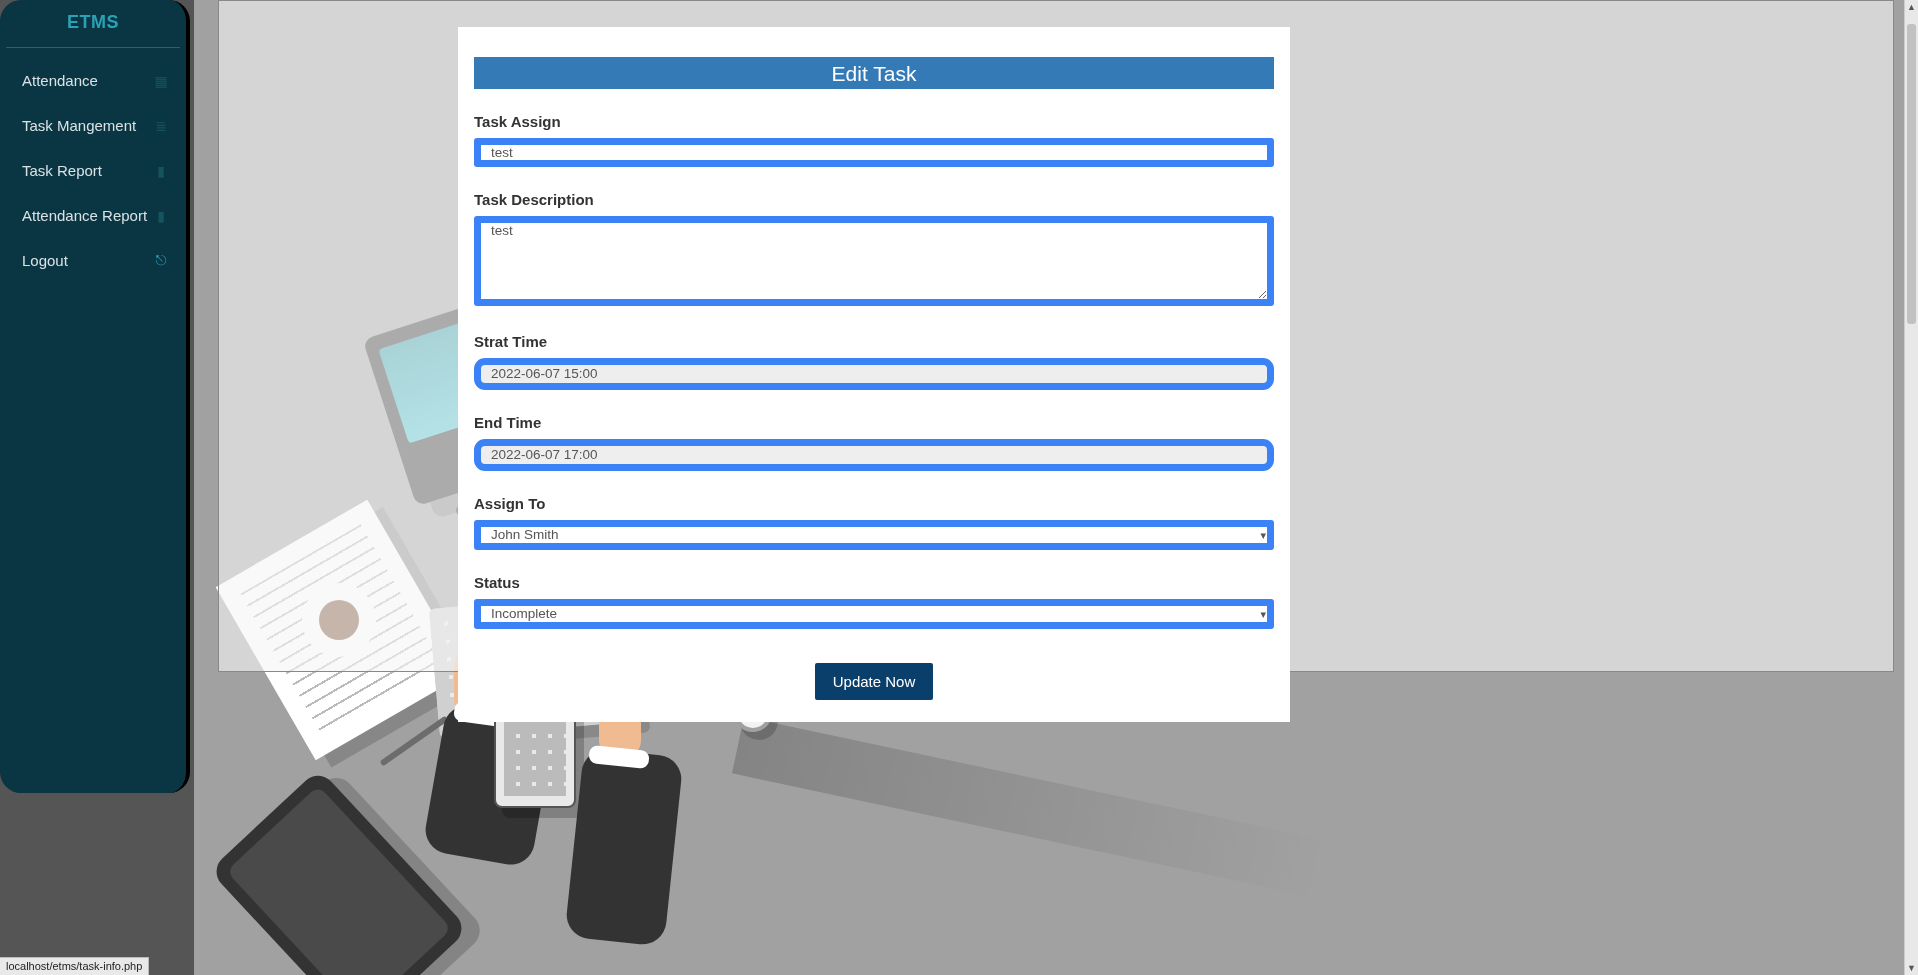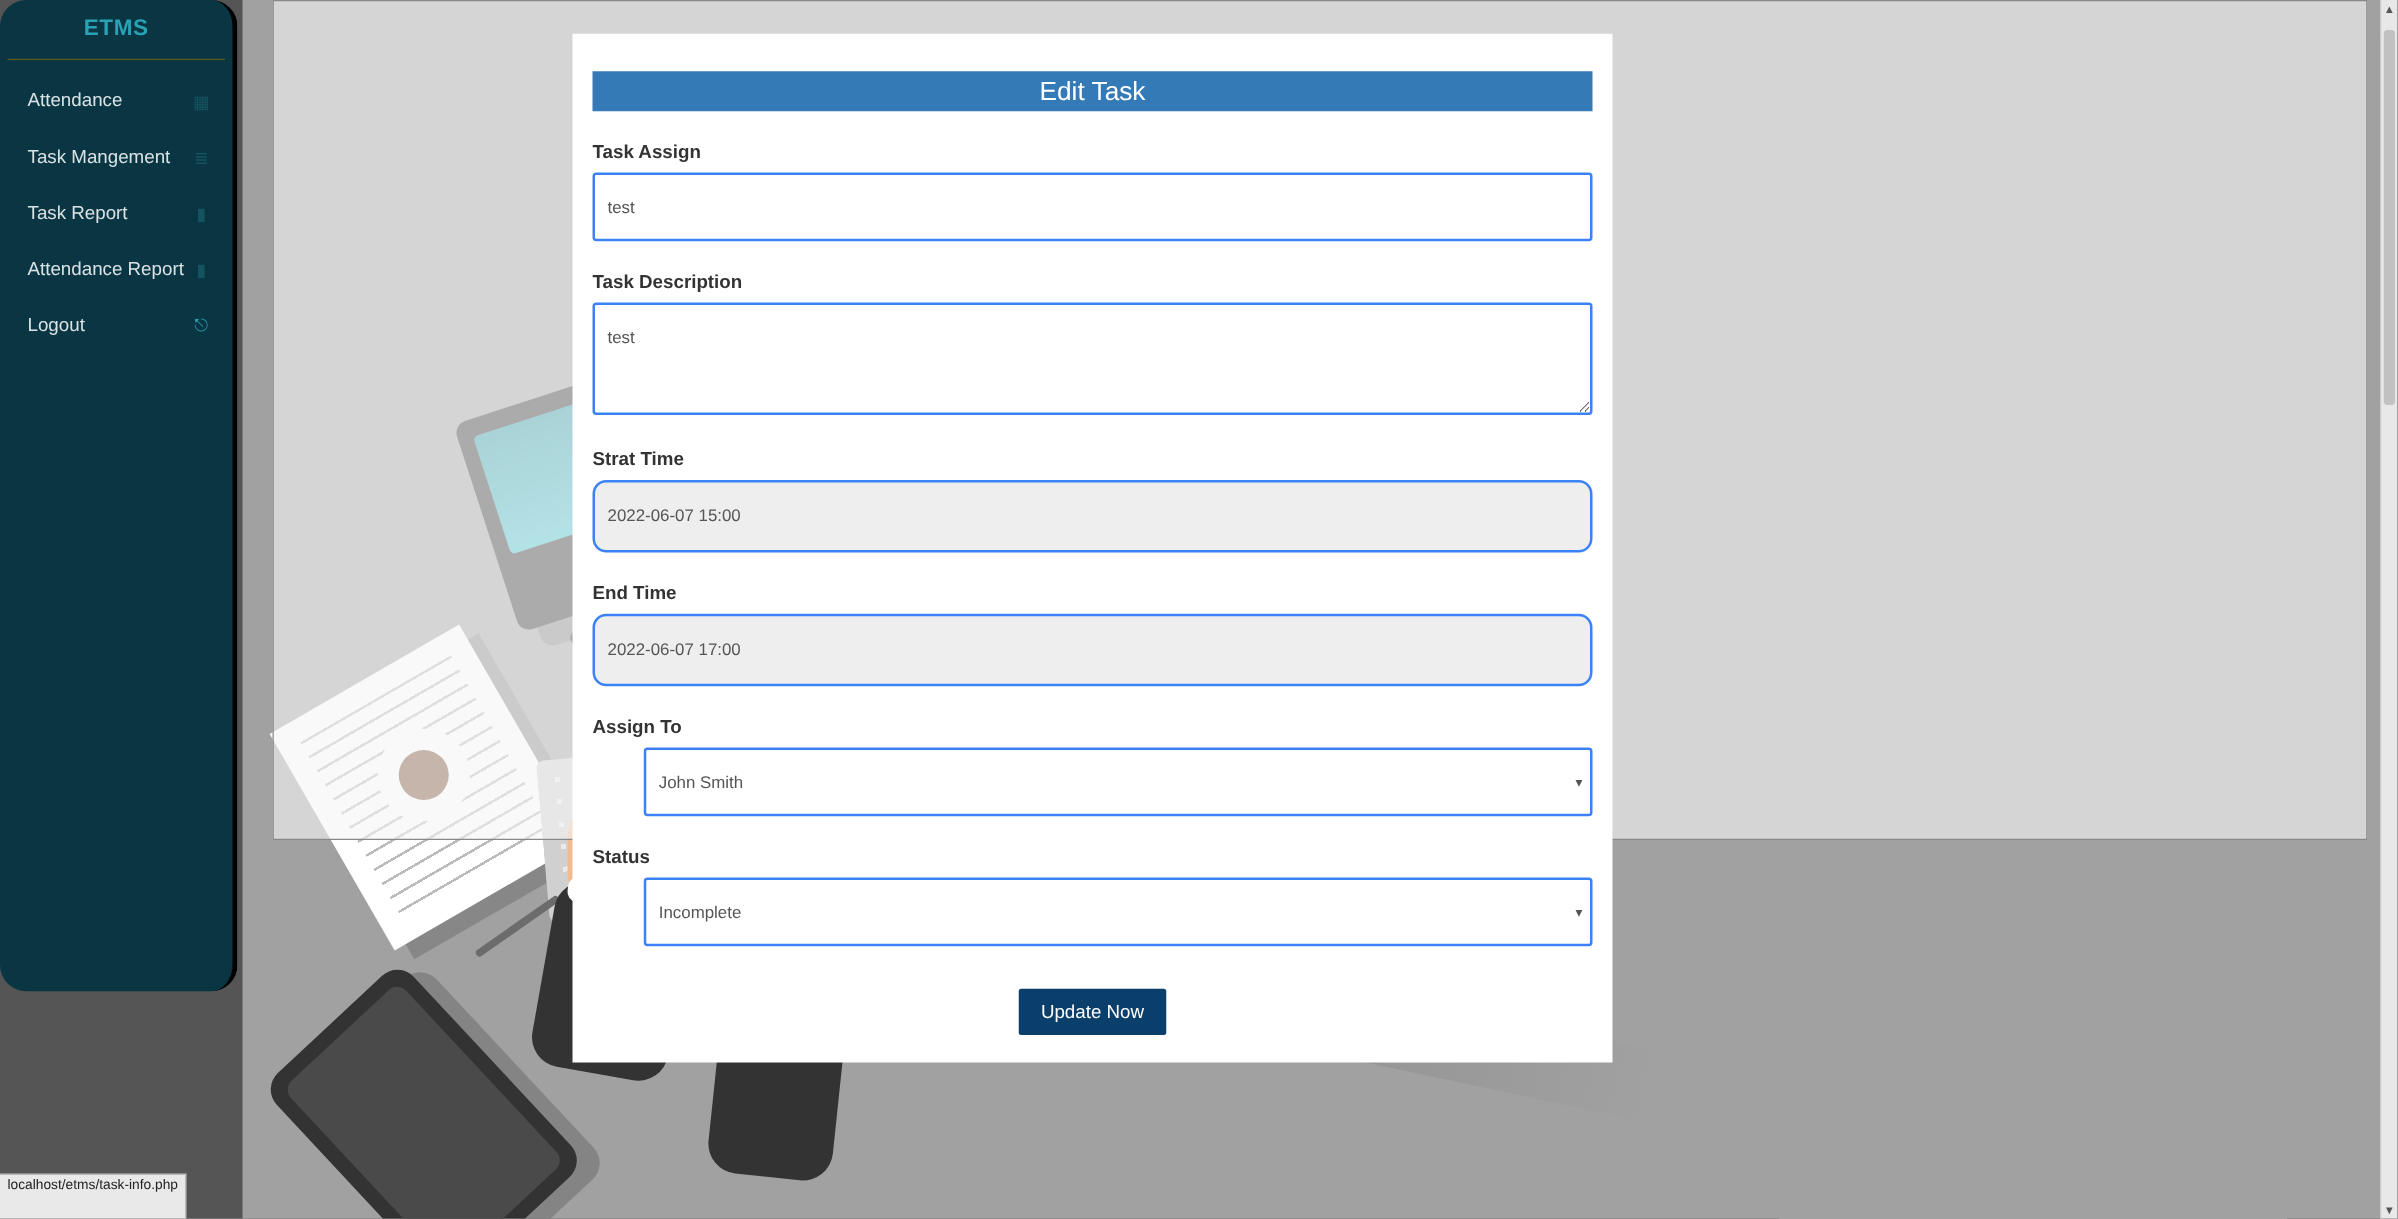--- a/index.html
+++ b/index.html
@@ -14,31 +14,31 @@
 
 .viewport { position:absolute; left:194px; top:0; right:0; bottom:0; background:#a1a1a1; overflow:hidden; }
 .glass { position:absolute; left:24px; top:0; right:24px; height:672px; background:rgba(245,245,245,0.62); border:1px solid #888; }
 
 .card { position:absolute; left:264px; top:27px; width:832px; background:#fff; box-shadow:0 0 0 0 rgba(0,0,0,0); padding:0 16px 22px;}
 .card-header { background:#347ab7; color:#fff; text-align:center; font-size:21px; padding:5px 0 3px; margin:30px 0 0; }
 .form-group { margin-top:24px; }
 .form-group:first-of-type { margin-top:30px; }
 .form-label { color:#333; font-weight:bold; font-size:15px; display:block; margin-bottom:8px; }
 .text-input,.text-area,.ro-input,.select-input {
-  width:100%; border:2px solid #3b82f6; border-radius:3px; padding:18px 10px; font-size:13.5px; color:#555; font-family:inherit;
+  width:100%; border:7px solid #3b82f6; border-radius:3px; padding:0 10px; font-size:13.5px; color:#555; font-family:inherit;
 }
 .text-area { height:90px; resize:both; }
 .ro-input { background:#eee; color:#555; min-height:30px; line-height:18px;border-radius:11px; }
-.select-wrap { position:relative;margin-left:41px; }
+.select-wrap { position:relative; }
 .select-input { appearance:none; background:#fff; padding-right:28px; cursor:pointer; min-height:30px;}
 .sel-caret { position:absolute; right:8px; top:50%; transform:translateY(-50%); pointer-events:none; color:#555; font-size:11px;}
 .submit-row { text-align:center; margin-top:34px; }
 .btn-primary { background:#0b3f6b; color:#fff; border:none; padding:10px 18px; font-size:15px; cursor:pointer; border-radius:2px; }
 
-.statusbar { position:absolute; left:0; bottom:0; height:36px; background:#e9e9e9; color:#222; font-size:11px; padding:2px 6px 0; border:1px solid #bbb; border-left:none; border-bottom:none;}
+.statusbar { position:absolute; left:0; bottom:0; height:18px; background:#e9e9e9; color:#222; font-size:11px; padding:2px 6px 0; border:1px solid #bbb; border-left:none; border-bottom:none;}
 .scrollbar-y { position:absolute; right:0; top:0; width:14px; height:100%; background:#e8e8e8; border-left:1px solid #ccc;}
 .scrollbar-thumb { position:absolute; left:2px; right:2px; top:24px; height:300px; background:#c1c1c1; border-radius:3px;}
 .scroll-arrow { position:absolute; left:0; right:0; text-align:center; font-size:9px; color:#555; height:14px; line-height:14px;}
 .scroll-arrow.up{top:0} .scroll-arrow.down{bottom:0}
 
 
 .prop { position:absolute; }
 .screen { left:190px; top:300px; width:230px; height:175px; background:#333; border-radius:10px; transform:rotate(-18deg); box-shadow:14px 18px 0 rgba(0,0,0,.18); }
 .screen::before{content:"";position:absolute;left:12px;right:12px;top:14px;bottom:62px;background:linear-gradient(#2e9ba5,#4ac3cf);border-radius:4px;}
 .screen::after{content:"";position:absolute;left:36px;right:36px;height:12px;bottom:-24px;background:#333;border-radius:6px;}

